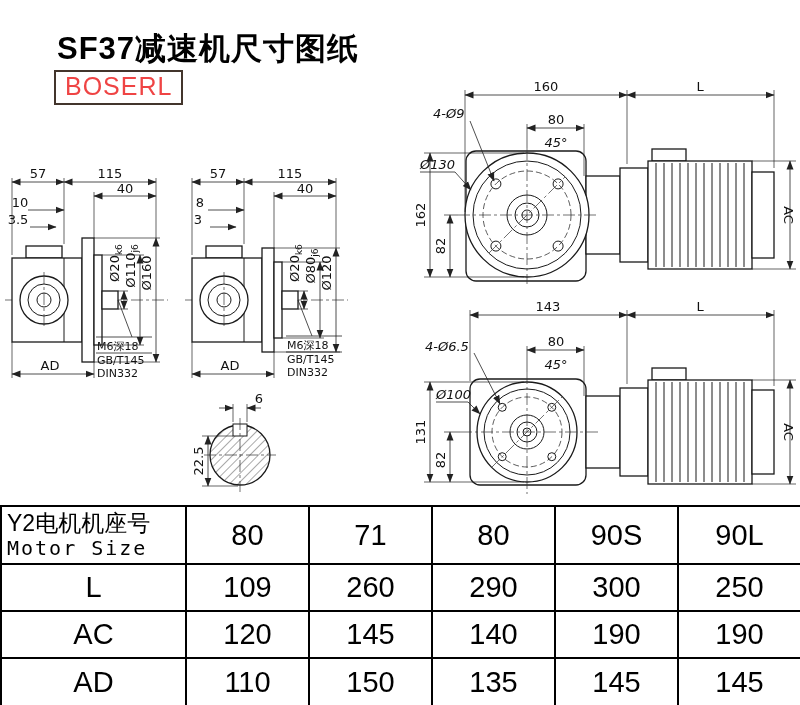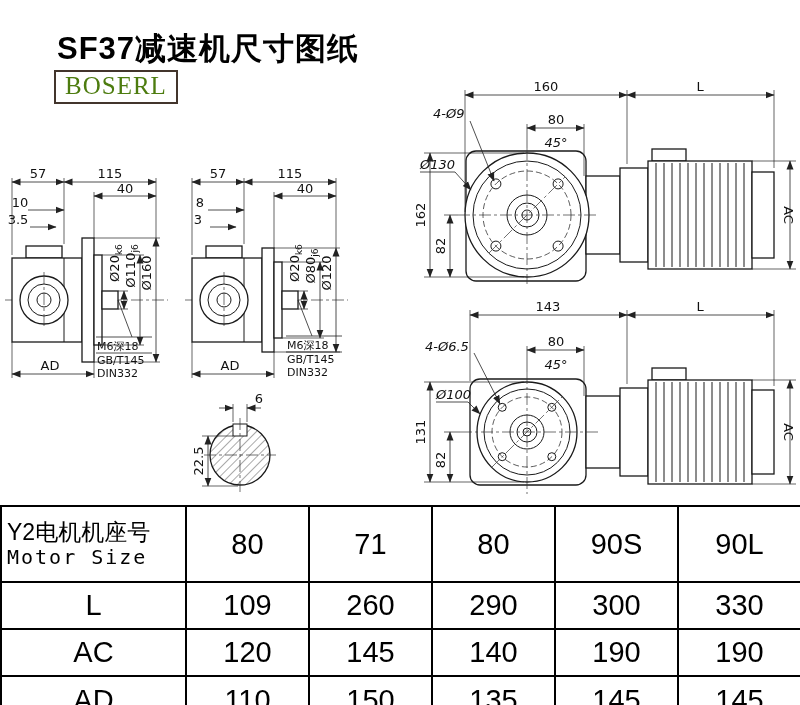--- a/index.html
+++ b/index.html
@@ -2,21 +2,21 @@
 <html><head>
 <meta charset="utf-8">
 <style>
   html,body{margin:0;padding:0;background:#fff;}
   .page{position:relative;width:800px;height:705px;background:#ffffff;overflow:hidden;
         font-family:"Liberation Sans",sans-serif;}
   .title{position:absolute;left:57px;top:12px;font-size:31px;font-weight:700;color:#000;
          letter-spacing:1px;white-space:nowrap;margin-top:16px;}
   .brand{position:absolute;left:54px;top:70px;border:2px solid #43352c;background:#fff;
          padding:0 9px 2px 9px;}
-  .brand span{font-family:Liberation Serif, serif;font-size:25px;color:#4d7c0f;letter-spacing:1px;}
+  .brand span{font-family:Liberation Sans, sans-serif;font-size:25px;color:#ef4444;letter-spacing:1px;}
   svg.drawing{position:absolute;left:0;top:0;}
   svg text{font-family:"DejaVu Sans",sans-serif;font-size:13px;fill:#111;}
   svg text.sm{font-size:11px;}
   svg text.it{font-style:italic;}
   .o{fill:#ffffff;stroke:#1a1a1a;stroke-width:1.3;}
   .t{fill:none;stroke:#1a1a1a;stroke-width:1;}
   .dim{stroke:#222;stroke-width:0.8;fill:none;}
   .ext{stroke:#222;stroke-width:0.7;fill:none;}
   .cl{stroke:#333;stroke-width:0.7;stroke-dasharray:12 3 3 3;fill:none;}
   .bc{stroke:#333;stroke-width:0.8;stroke-dasharray:6 3;fill:none;}
@@ -277,38 +277,38 @@
   <table class="dim-table">
     <colgroup>
       <col style="width:185px">
         <col style="width:123px">
         <col style="width:123px">
       <col style="width:123px">
         <col style="width:123px">
         <col style="width:123px">
     </colgroup>
     <tbody>
-      <tr style="height:76px">
+      <tr style="height:58px">
         <td class="hcell">
           <div class="cn">Y2电机机座号</div>
           <div class="en">Motor Size</div>
         </td>
         <td>80</td>
         <td>71</td>
         <td>80</td>
         <td>90S</td>
         <td>90L</td>
       </tr>
       <tr style="height:47px">
         <td>L</td>
         <td>109</td>
         <td>260</td>
         <td>290</td>
         <td>300</td>
-        <td>330</td>
+        <td>250</td>
       </tr>
       <tr style="height:47px">
         <td>AC</td>
         <td>120</td>
         <td>145</td>
         <td>140</td>
         <td>190</td>
         <td>190</td>
       </tr>
       <tr style="height:48px">

